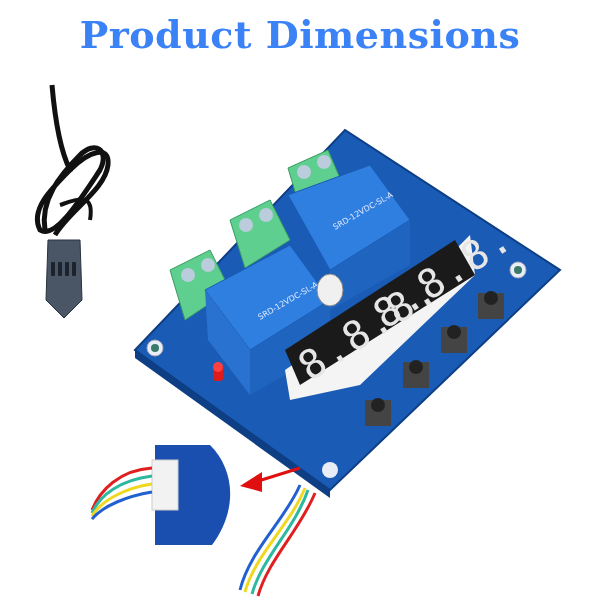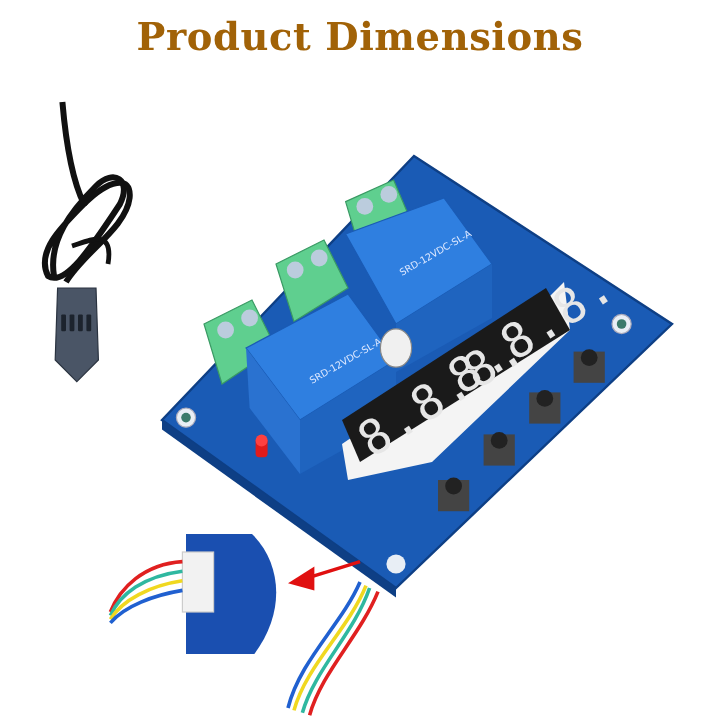--- a/index.html
+++ b/index.html
@@ -1,17 +1,17 @@
 <!DOCTYPE html>
 <html><head>
 <meta charset="utf-8">
 <style>
   html,body{margin:0;padding:0;background:#ffffff;}
   body{width:600px;height:600px;position:relative;overflow:hidden;font-family:"DejaVu Serif",serif;}
-  .title{position:absolute;top:12px;left:0;width:600px;text-align:center;font-family:"DejaVu Serif","Liberation Serif",serif;font-weight:bold;font-size:32px;color:#a16207;letter-spacing:0.5px;}
+  .title{position:absolute;top:12px;left:0;width:600px;text-align:center;font-family:"DejaVu Serif","Liberation Serif",serif;font-weight:bold;font-size:38px;color:#3b82f6;letter-spacing:0.5px;}
   svg{position:absolute;left:0;top:0;}
 </style>
 </head>
 <body>
 
 <div class="title">Product Dimensions</div>
 
 <svg width="600" height="600" viewBox="0 0 600 600">
 
   <g>

